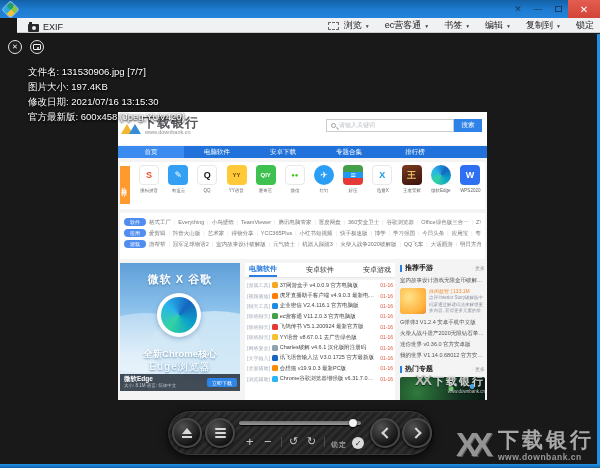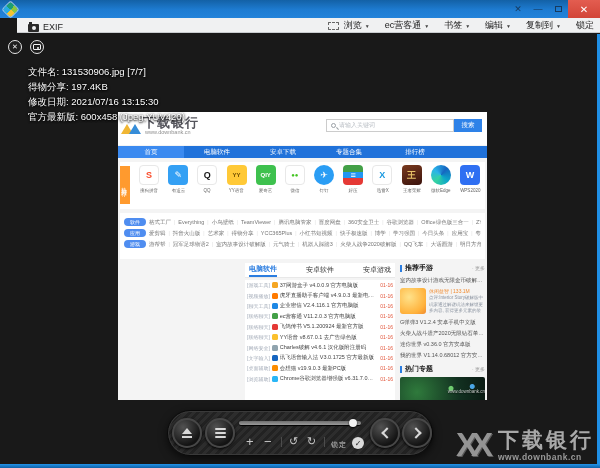--- a/index.html
+++ b/index.html
@@ -355,20 +355,35 @@
             <span class="taglink">火柴人战争2020破解版</span>
             <span class="tagsep">|</span>
             <span class="taglink">QQ飞车</span>
             <span class="tagsep">|</span>
             <span class="taglink">大话西游</span>
             <span class="tagsep">|</span>
             <span class="taglink">明日方舟</span>
           </div>
         </div>
 
+      <div class="banner">
+        <div class="mt1"></div>
+        <div class="mt2"></div>
+        <div class="bhead">微软 X 谷歌</div>
+        <div class="edgecircle">
+            <div class="edgeinner"></div>
+          </div>
+        <div class="bsub1">全新Chrome核心</div>
+        <div class="bsub2">Edge浏览器</div>
+        <div class="boverlay">
+          <div class="bappname">微软Edge</div>
+          <div class="bappmeta">大小: 8.1M 语言: 简体中文</div>
+          <div class="bdl">立即下载</div>
+        </div>
+      </div>
 
       <div class="swtabs">
           <span class="swtab active">电脑软件</span>
           <span class="swtab">安卓软件</span>
           <span class="swtab">安卓游戏</span>
         </div>
       <div class="swlist">
           <div class="sw-row">
             <span class="sw-cat">[游戏工具]</span>
             <span class="sw-ico" style="background: rgb(245, 166, 35);"></span>
@@ -461,31 +476,32 @@
           </div>
       </div>
 
       <div class="wm-inner-tl">
         <span class="wm-tri t1"></span>
         <span class="wm-tri t2"></span>
         <span class="wm-title">下载银行</span>
         <span class="wm-url">www.downbank.cn</span>
       </div>
       <div class="wm-inner-br">
+        <div><span class="x">XX</span><span class="t">下载银行</span></div>
         <div class="u">www.downbank.cn</div>
       </div>
     </div>
 
     <div class="exif">
       <div class="cbtn" style="left:8px;top:6px;">✕</div>
       <div class="cbtn" style="left:30px;top:6px;">
           <span class="camw"></span>
         </div>
       <div class="exline" style="top:32px;">文件名: 131530906.jpg [7/7]</div>
-      <div class="exline" style="top:47px;">得物分享: 197.4KB</div>
+      <div class="exline" style="top:47px;">图片大小: 197.4KB</div>
       <div class="exline" style="top:62px;">修改日期: 2021/07/16 13:15:30</div>
       <div class="exline" style="top:77px;">官方最新版: 600x458 (Jpeg,YUV420)</div>
     </div>
 
     <div class="ctrlbar">
       <div class="cbtn2" style="left:4px;">
         <span class="ejt"></span>
           <span class="ejb"></span>
       </div>
       <div class="cbtn2" style="left:37px;">

